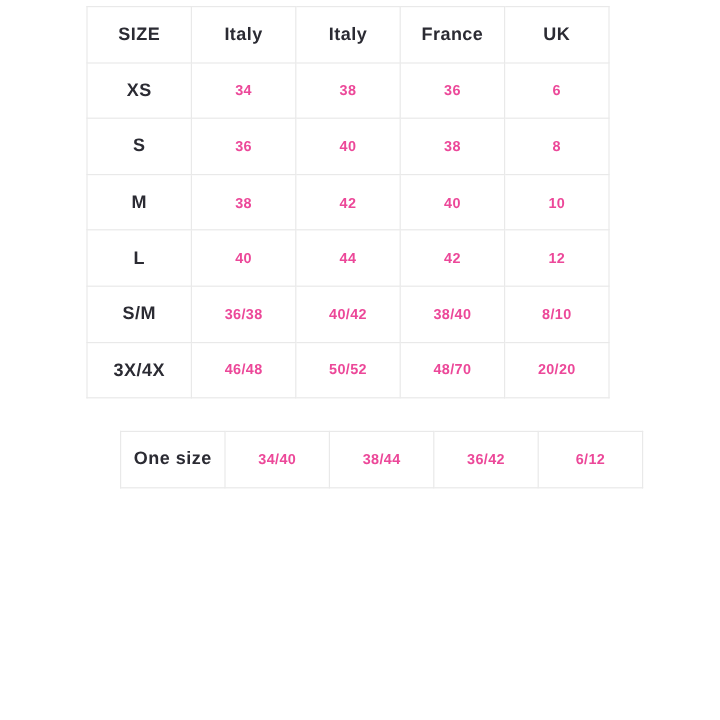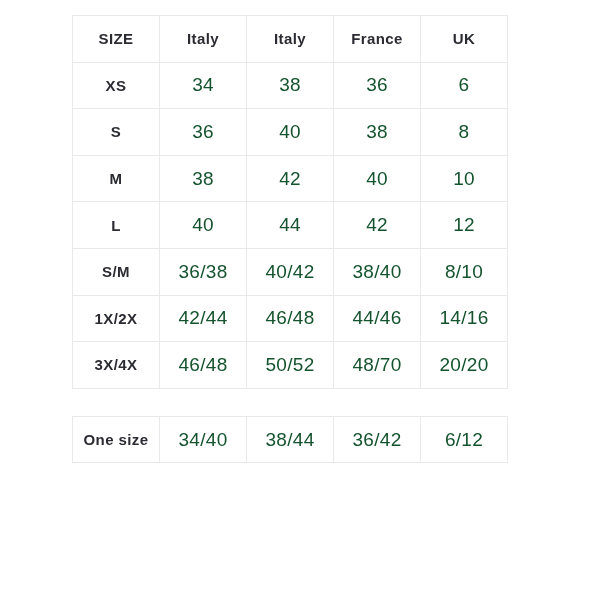--- a/index.html
+++ b/index.html
@@ -7,21 +7,21 @@
     padding: 0;
     width: 600px;
     height: 600px;
     background: #ffffff;
     font-family: "Liberation Sans", "DejaVu Sans", sans-serif;
     overflow: hidden;
   }
   .chart-wrap {
     position: absolute;
     left: 72px;
-    top: 15px;
+    top: 5px;
     width: 411px;
   }
   table.size-table {
     border-collapse: collapse;
     table-layout: fixed;
     width: 436px;
   }
   table.size-table col { width: 87px; }
   table.size-table th,
   table.size-table td {
@@ -32,27 +32,28 @@
     padding: 0;
     background: #ffffff;
   }
   table.size-table th {
     font-size: 15px;
     font-weight: 700;
     color: #2b2b33;
     letter-spacing: 0.4px;
   }
   table.size-table td {
-    font-size: 19px;
-    font-weight: 400;
-    color: #14532d;
+    font-size: 12px;
+    font-weight: 700;
+    color: #ec4899;
     letter-spacing: 0.3px;
   }
   table.special-table {
     margin-top: 27px;
+    margin-left: 28px;
   }
 </style>
 </head>
 <body>
 
 <div class="chart-wrap">
 
   <table class="size-table">
     <colgroup>
         <col>
@@ -100,27 +101,20 @@
         <td>12</td>
       </tr>
       <tr>
         <th>S/M</th>
         <td>36/38</td>
         <td>40/42</td>
         <td>38/40</td>
         <td>8/10</td>
       </tr>
       <tr>
-        <th>1X/2X</th>
-        <td>42/44</td>
-        <td>46/48</td>
-        <td>44/46</td>
-        <td>14/16</td>
-      </tr>
-      <tr>
         <th>3X/4X</th>
         <td>46/48</td>
         <td>50/52</td>
         <td>48/70</td>
         <td>20/20</td>
       </tr>
     </tbody>
   </table>
 
   <table class="size-table special-table">

